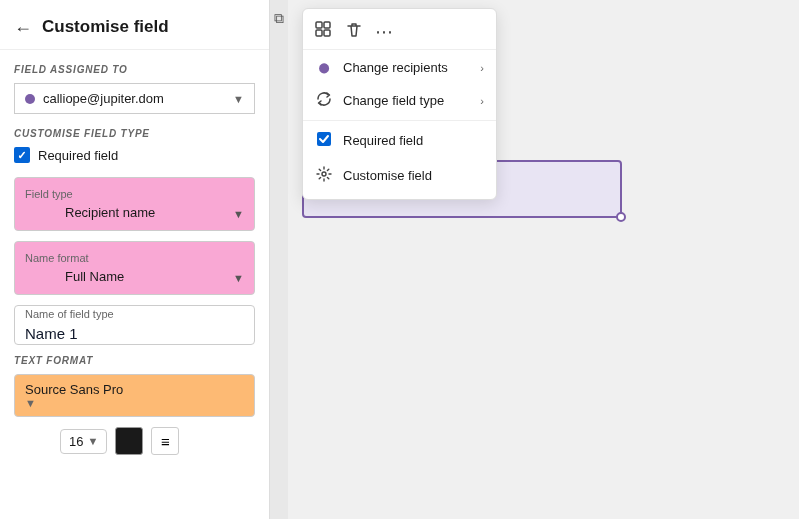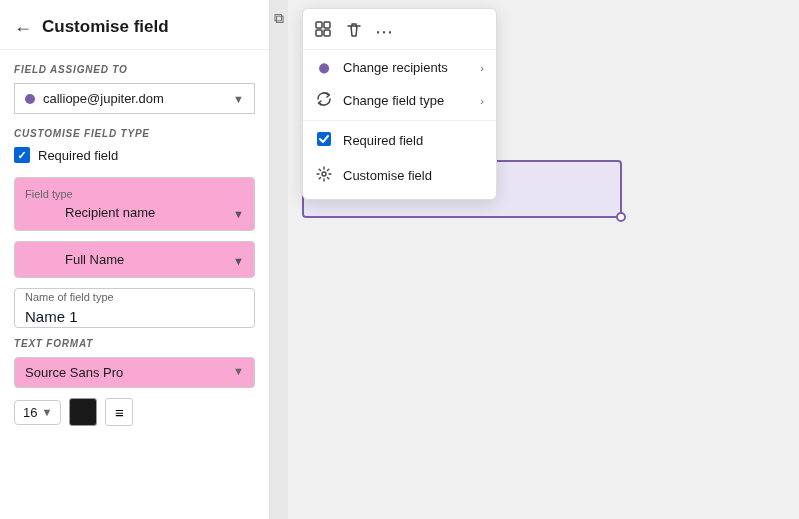--- a/index.html
+++ b/index.html
@@ -170,34 +170,36 @@
       background: #fff;
     }
 
     .font-dropdown {
       display: flex;
       align-items: flex-start;
       border: 1px solid #ccc;
       border-radius: 4px;
       padding: 7px 10px;
       cursor: pointer;
-      background: #f9a8d4;
+      background: #fdba74;
       justify-content: space-between;
       margin-bottom: 10px;
+      flex-direction: column;
     }
 
     .font-name {
       font-size: 13px;
       color: #1a1a1a;
     }
 
     .text-format-row {
       display: flex;
       align-items: center;
       gap: 8px;
+      margin-left: 46px;
     }
 
     .font-size-group {
       display: flex;
       align-items: center;
       border: 1px solid #ccc;
       border-radius: 4px;
       padding: 4px 8px;
       background: #fff;
       cursor: pointer;
@@ -410,20 +412,21 @@
 
     <div class="field-group">
       <div class="field-group-label">Field type</div>
       <div class="field-group-value">
         <span>Recipient name</span>
         <span class="chevron-down">▼</span>
       </div>
     </div>
 
     <div class="field-group">
+      <div class="field-group-label">Name format</div>
       <div class="field-group-value">
         <span>Full Name</span>
         <span class="chevron-down">▼</span>
       </div>
     </div>
 
     <div class="field-group-text">
       <div class="field-group-label">Name of field type</div>
       <div style="font-size:15px;color:#0f172a;">Name 1</div>
     </div>

